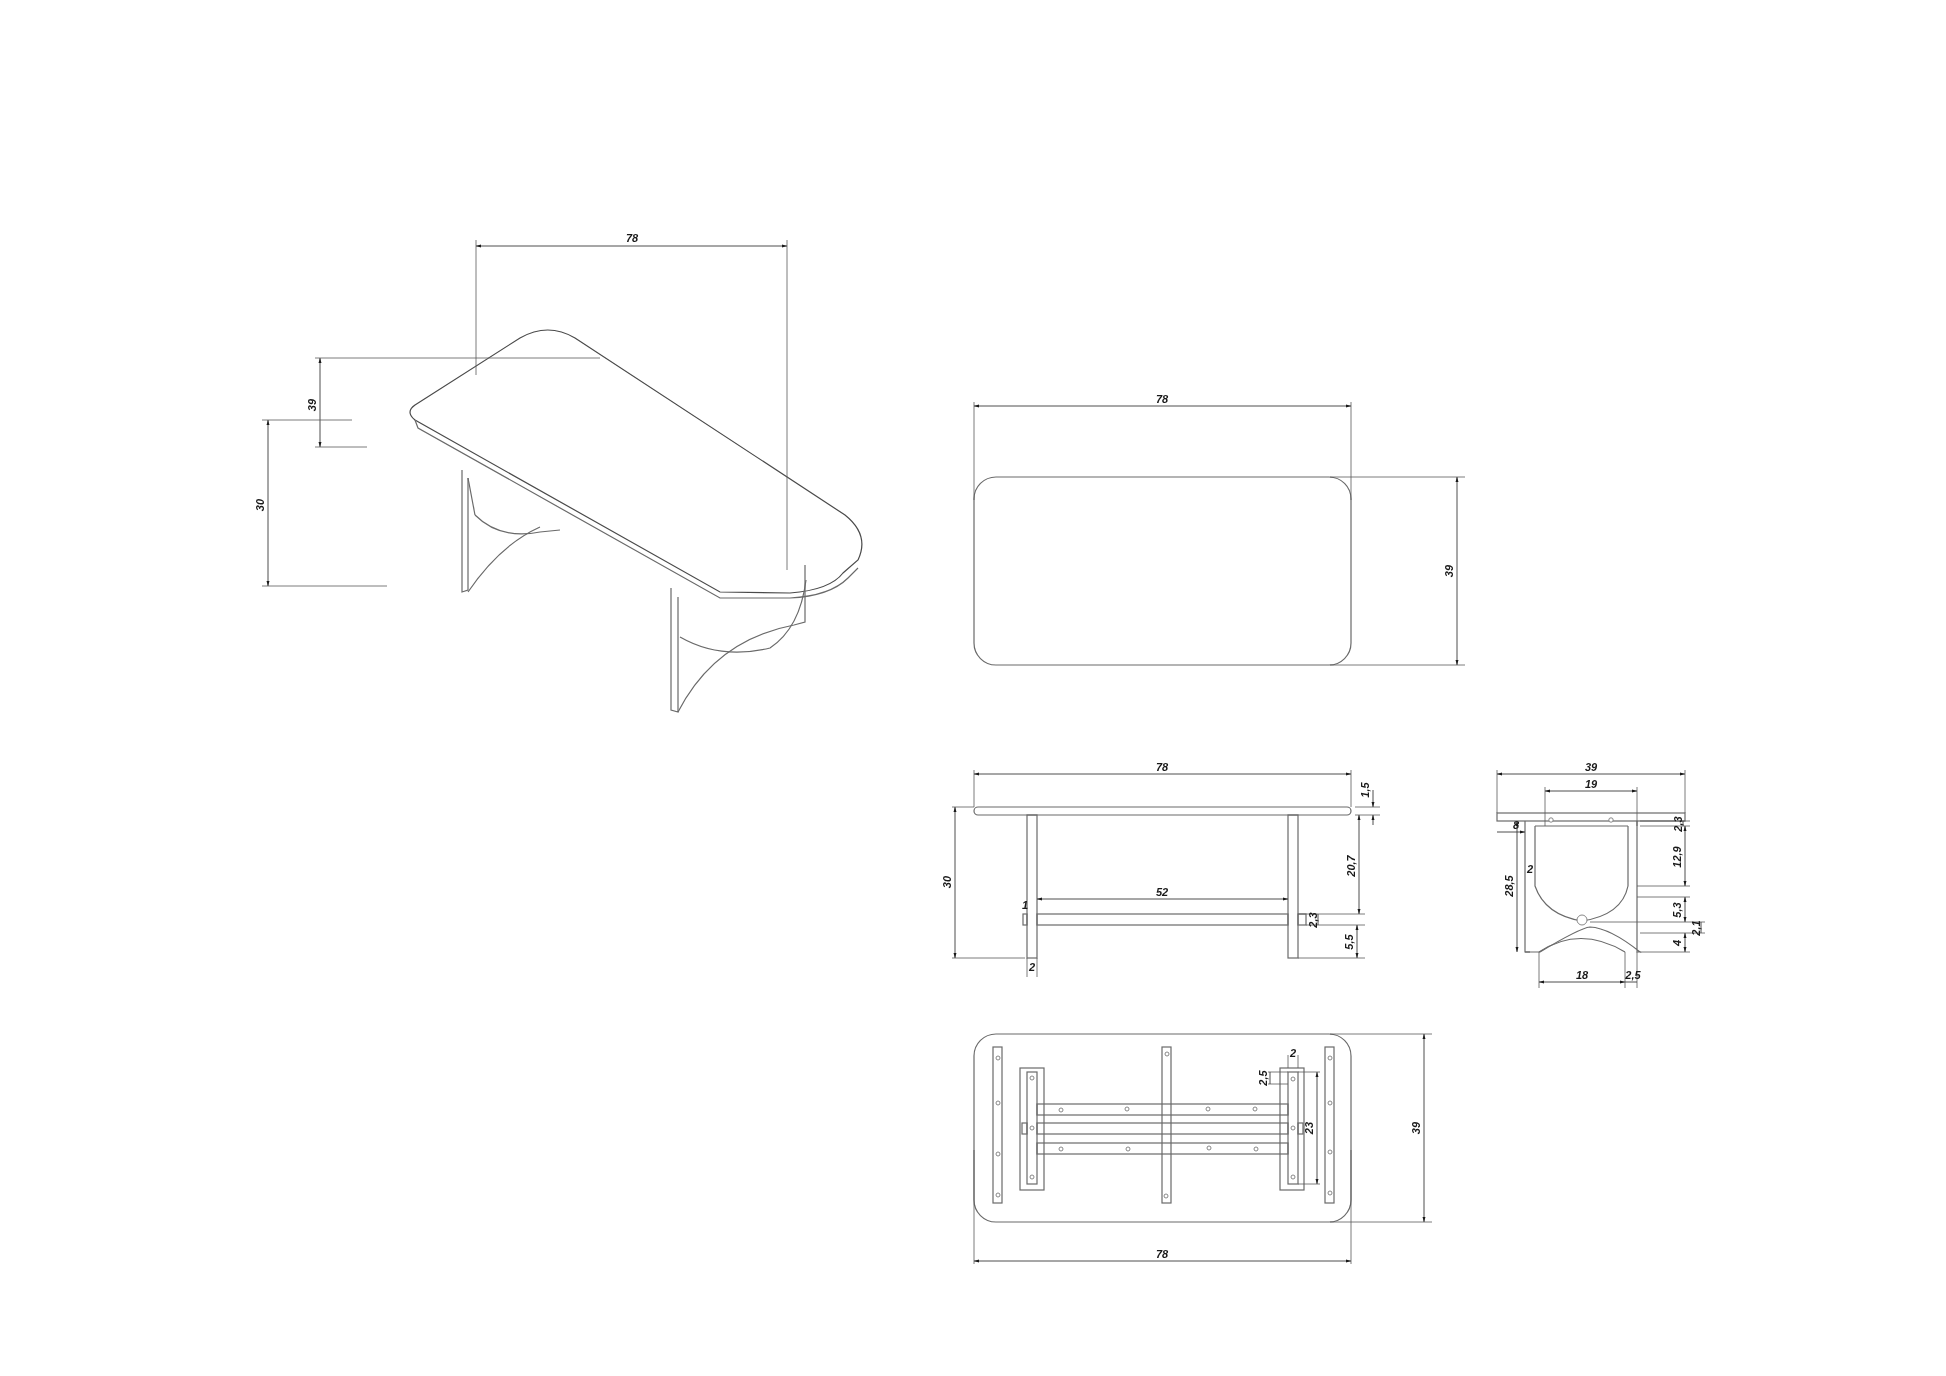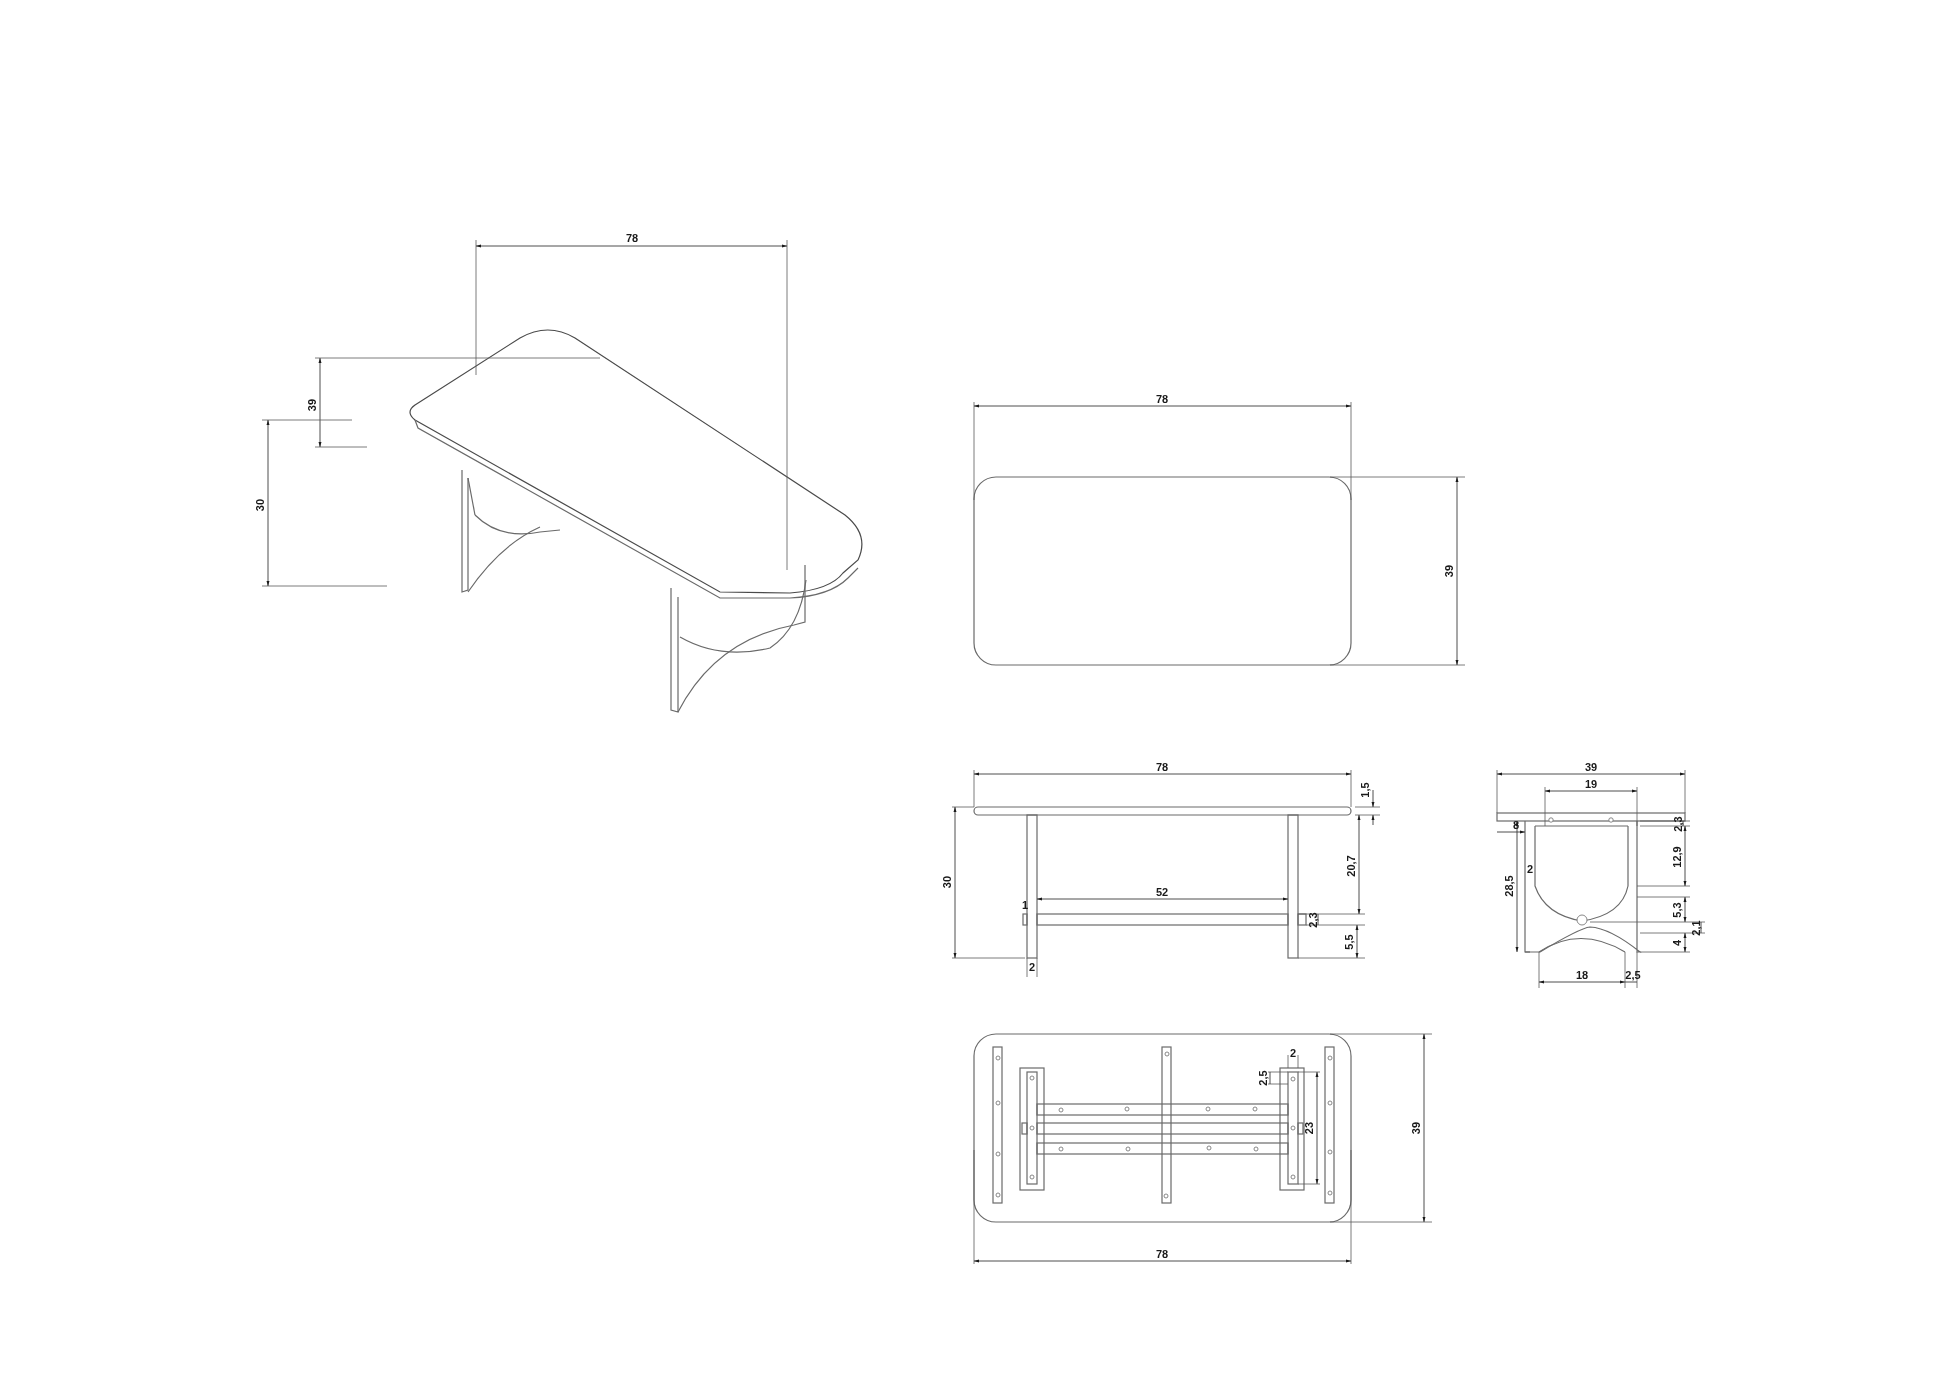--- a/index.html
+++ b/index.html
@@ -1,17 +1,17 @@
 <!DOCTYPE html>
 <html><head>
   <meta charset="utf-8">
   <style>
     html, body { margin: 0; padding: 0; background: #ffffff; }
     body { width: 1946px; height: 1376px; overflow: hidden; position: relative; }
-    #sheet { position: absolute; left: 0; top: 0; width: 1946px; height: 1192px; }
+    #sheet { position: absolute; left: 0; top: 0; width: 1946px; height: 1192px; font-style: italic; }
     svg text {
       font-family: "Liberation Sans", "DejaVu Sans", sans-serif;
       font-size: 11px;
       font-weight: bold;
       fill: #1a1a1a;
     }
     .ln { stroke: #6a6a6a; stroke-width: 1.2; fill: none; }
     .dk { stroke: #4a4a4a; stroke-width: 1.2; fill: none; }
     .dim { stroke: #3a3a3a; stroke-width: 0.9; fill: none; }
     .ext { stroke: #5a5a5a; stroke-width: 0.8; fill: none; }

